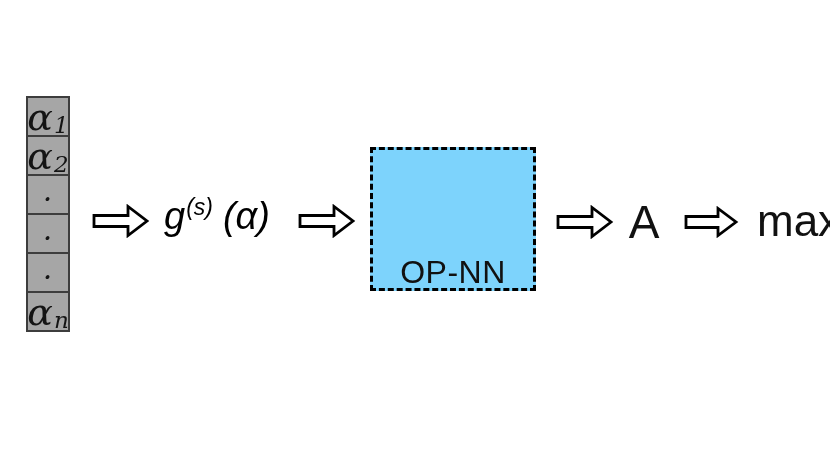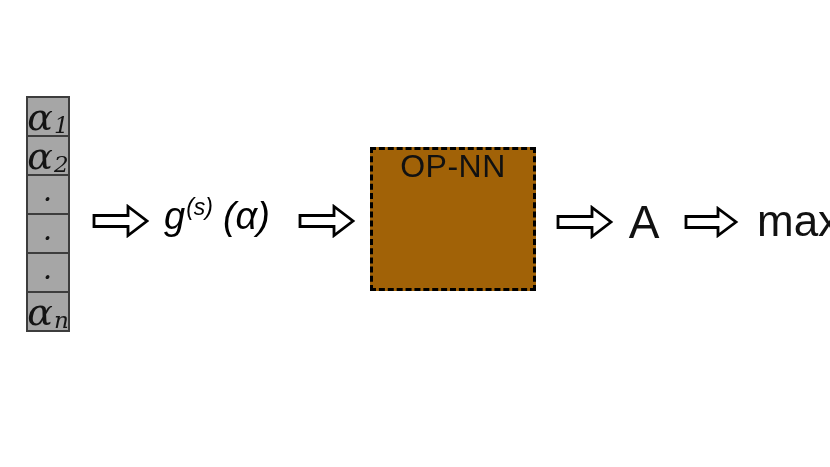--- a/index.html
+++ b/index.html
@@ -73,23 +73,23 @@
 
   
   .opnn-box {
     position: absolute;
     box-sizing: border-box;
     left: 370px;
     top: 147px;
     width: 166px;
     height: 144px;
     border: 3px dashed #000000;
-    background: #a16207;
+    background: #7dd3fc;
     display: flex;
-    align-items: flex-start;
+    align-items: flex-end;
     justify-content: center;
   }
   .opnn-label {
     font-size: 32px;
     line-height: 1;
     color: #111111;
     letter-spacing: 0.5px;
   }
 
   

